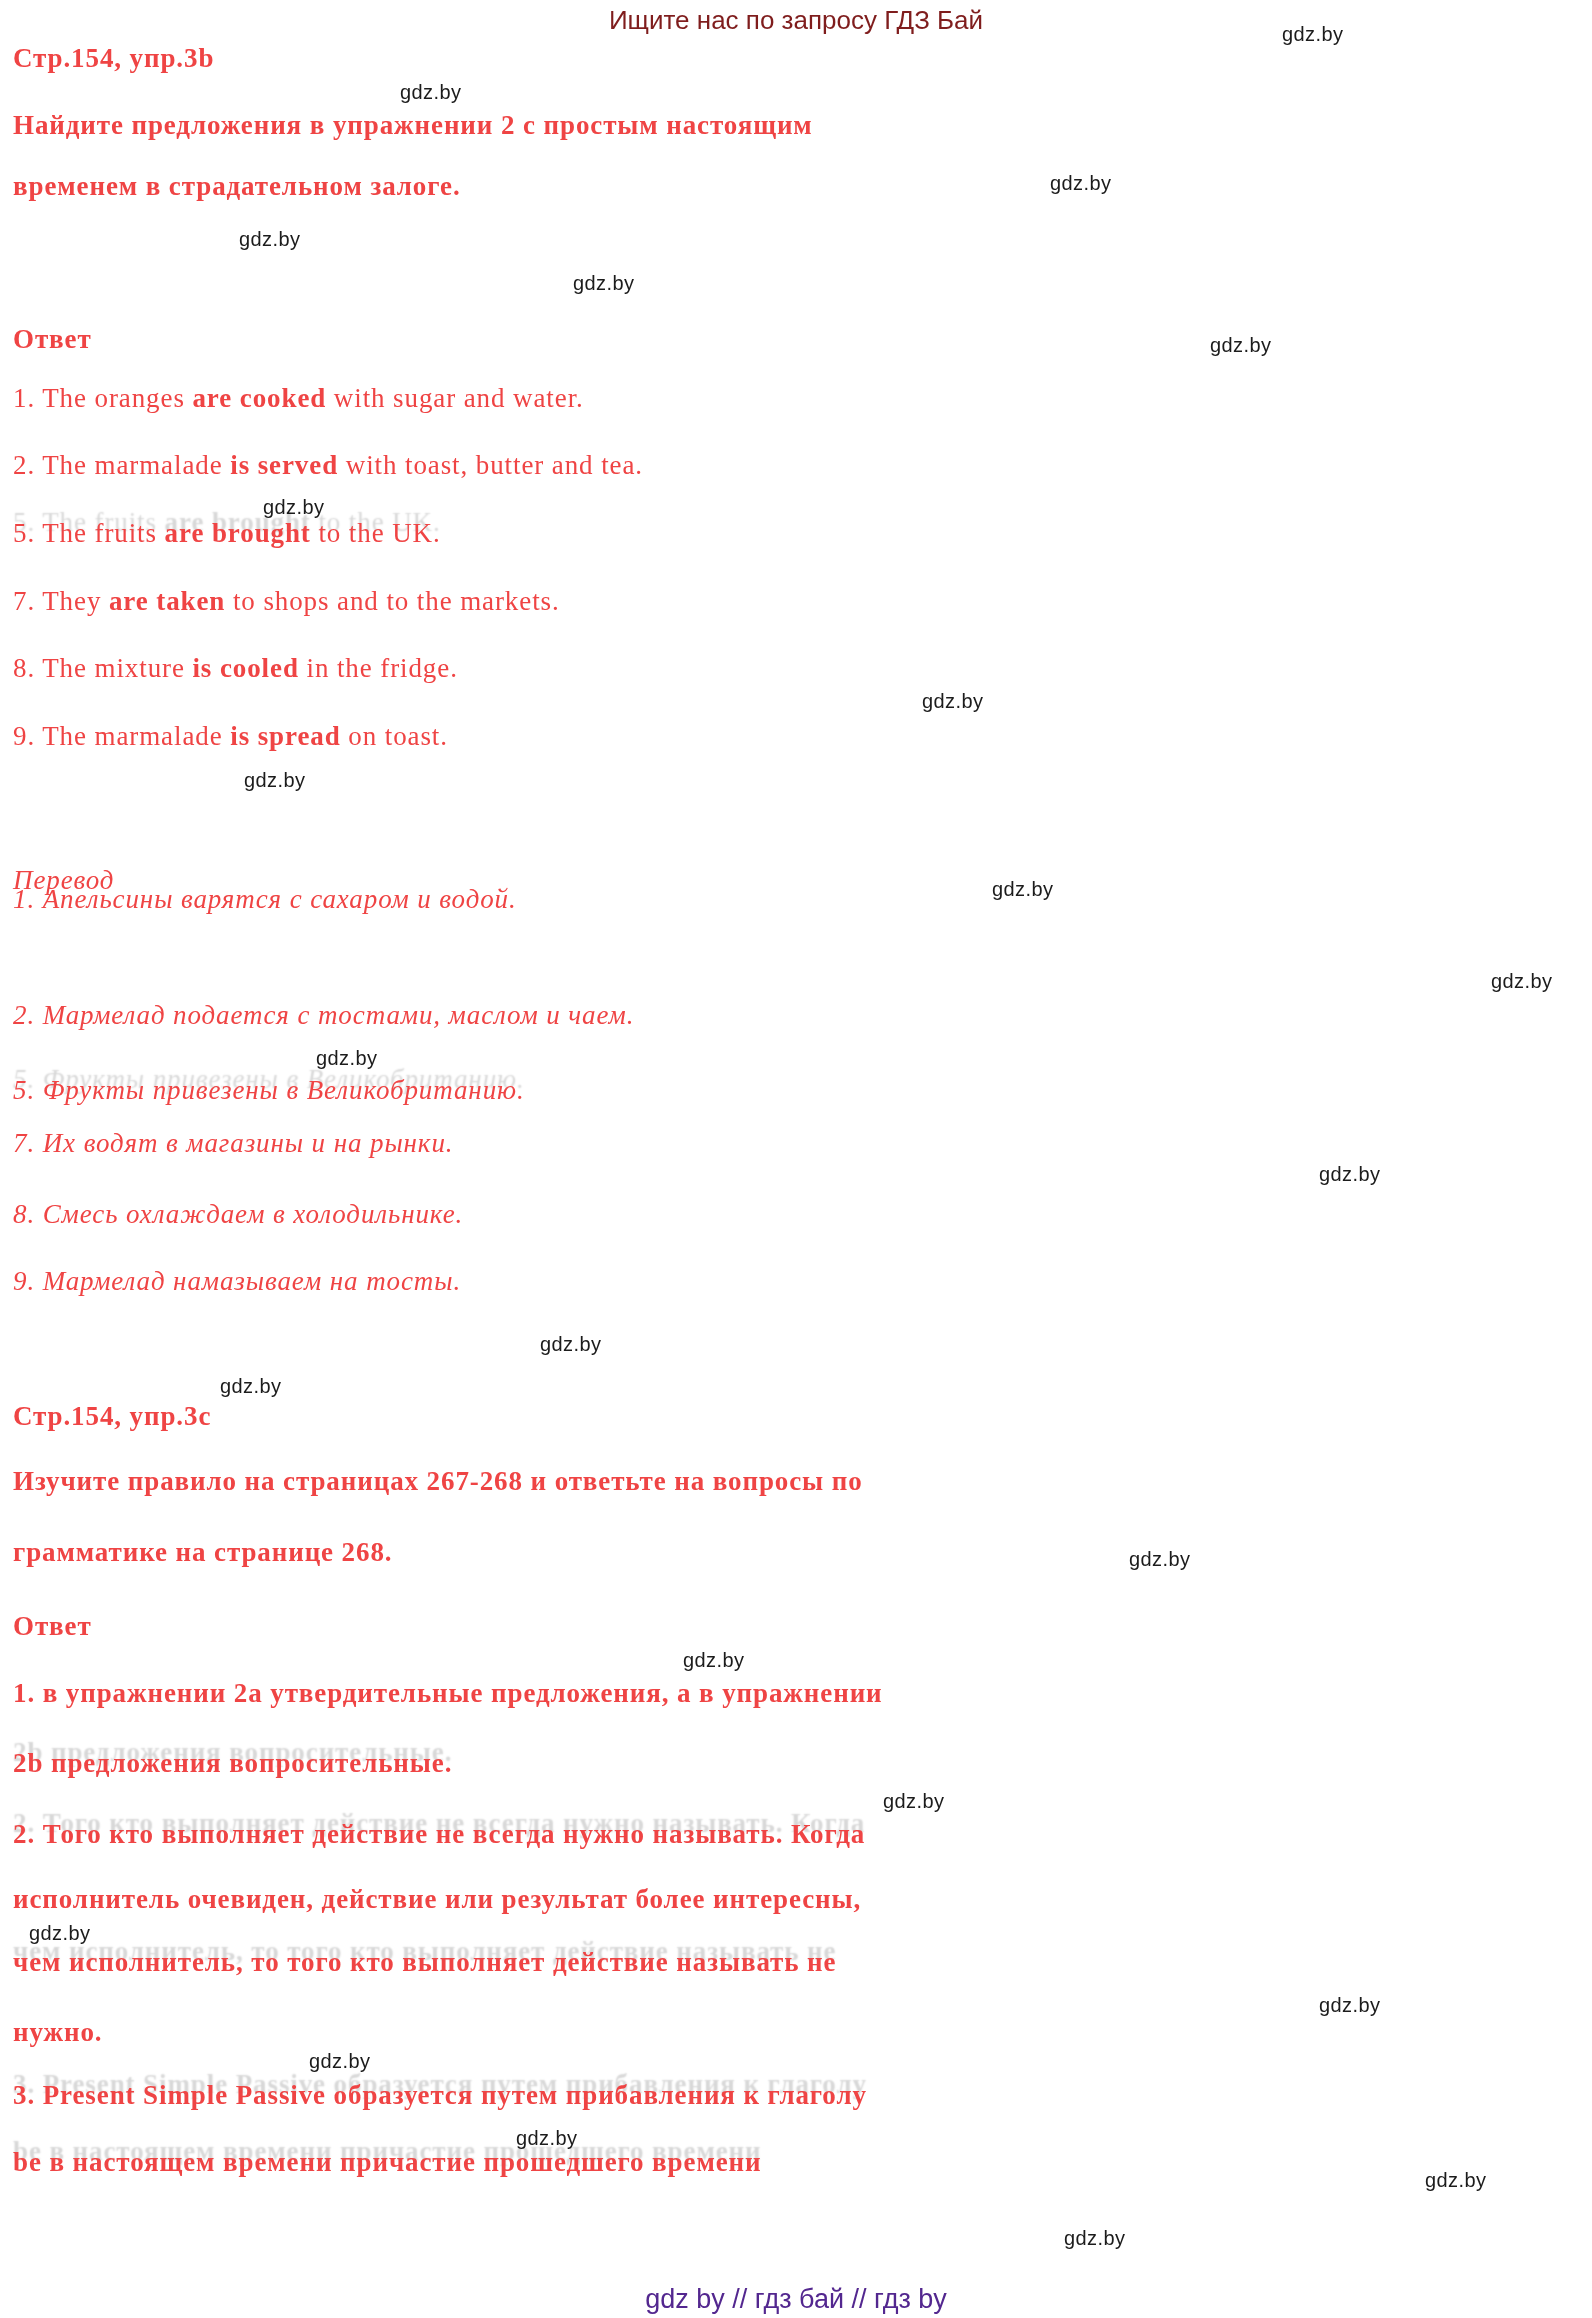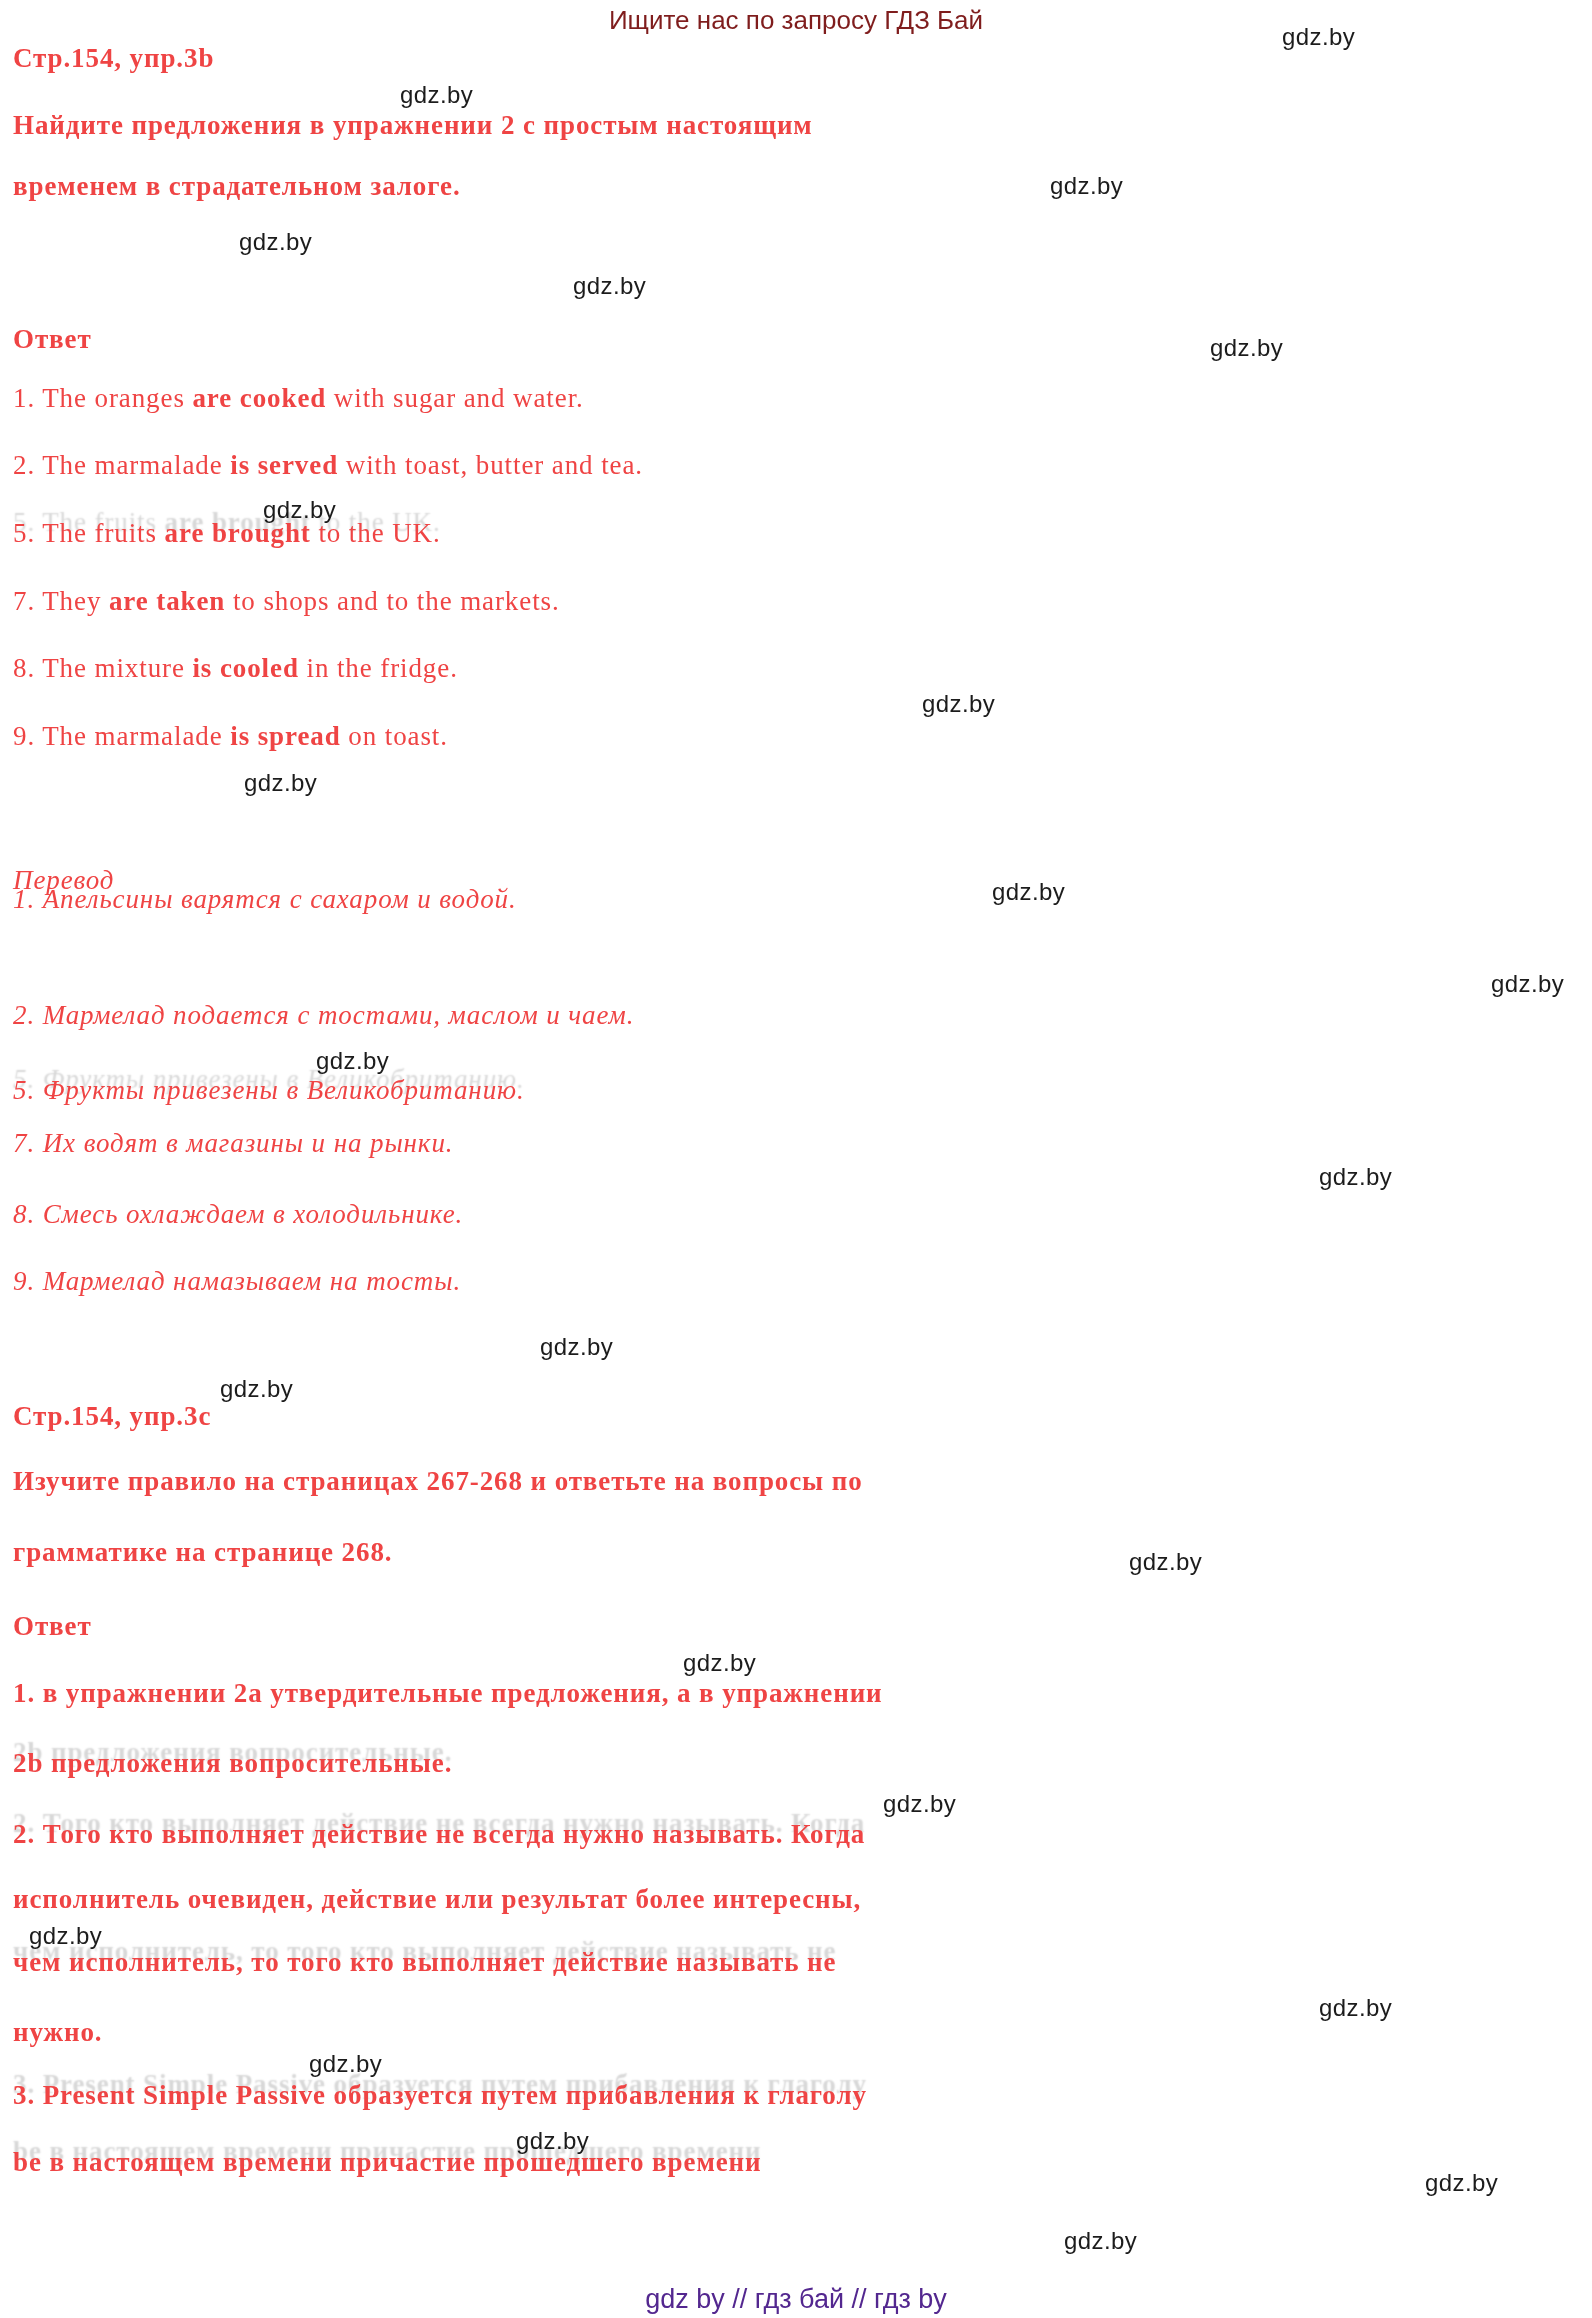--- a/index.html
+++ b/index.html
@@ -6,21 +6,21 @@
   #page{position:relative;width:1592px;height:2319px;background:#ffffff;overflow:hidden;}
   .banner{position:absolute;top:5.3px;left:0;width:100%;text-align:center;
     font-family:"Liberation Sans",sans-serif;font-size:26px;color:#7f1d1d;}
   .footer{position:absolute;top:2284px;left:0;width:100%;text-align:center;
     font-family:"Liberation Sans",sans-serif;font-size:27px;color:#53278f;}
   .ln{position:absolute;left:13px;font-family:"Liberation Serif",serif;font-size:27px;
     letter-spacing:0.9px;line-height:1.08;color:#ef4444;white-space:nowrap;}
   .b{font-weight:bold;}
   .i{font-style:italic;}
   .eng b{font-weight:bold;text-align:right;}
-  .wm{position:absolute;font-family:"Liberation Sans",sans-serif;font-size:24px;
+  .wm{position:absolute;font-family:"Liberation Sans",sans-serif;font-size:20px;
     color:#1c1c1c;white-space:nowrap;letter-spacing:0.4px;}
   .smear{text-shadow:0 -11.4px 1.8px rgba(0,0,0,0.16);}
 </style>
 </head>
 <body>
 
 <div id="page">
 
   <div class="banner">Ищите нас по запросу ГДЗ Бай</div>
 

